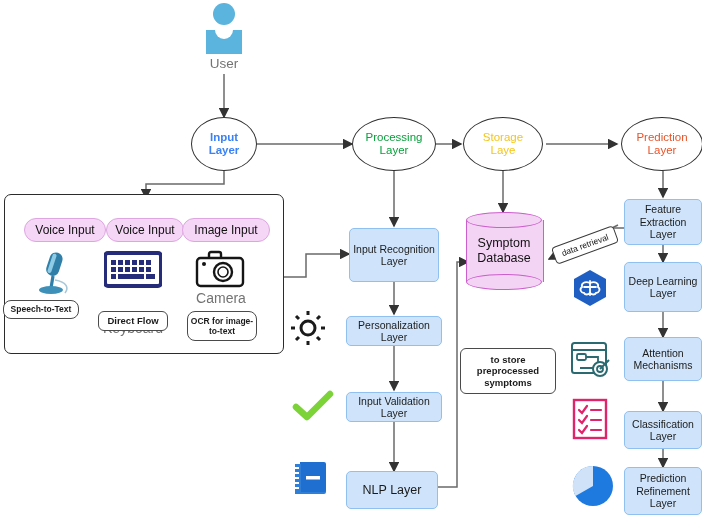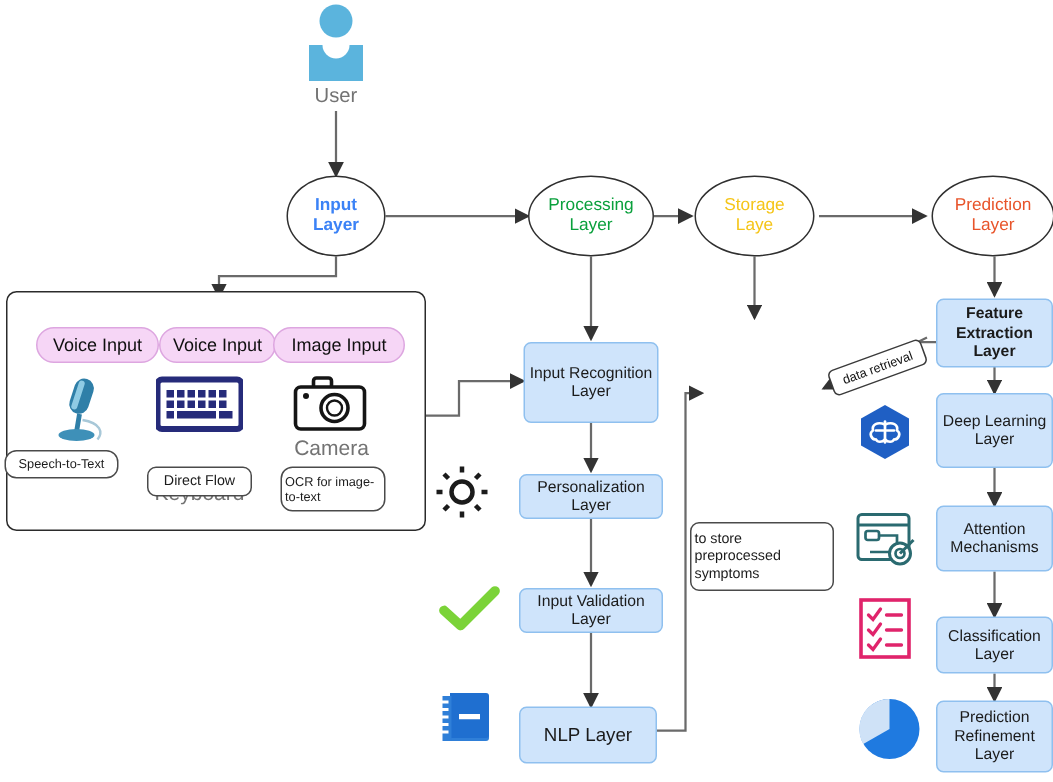--- a/index.html
+++ b/index.html
@@ -28,22 +28,22 @@
   .pbox{
     background:#cfe4fb;border:1.2px solid #8fc0ef;border-radius:5px;
     display:flex;align-items:center;justify-content:center;text-align:center;
     color:#1b1b1b;font-size:10.5px;line-height:1.18;padding:2px;
   }
   .pbox.big{font-size:12.5px;}
 
   
   .note{
     background:#ffffff;border:1.3px solid #4a4a4a;border-radius:6px;
-    display:flex;align-items:center;justify-content:center;
-    color:#1b1b1b;font-size:9.5px;line-height:1.2;padding:2px;
+    display:flex;align-items:center;justify-content:center;text-align:center;
+    color:#1b1b1b;font-size:9.5px;line-height:1.2;padding:2px;font-weight:bold;
   }
   .note.sm{font-size:8.5px;border-radius:8px;}
 
   
   .pill{
     background:#f6d6f6;border:1.3px solid #dda6e0;border-radius:40px;
     display:flex;align-items:center;justify-content:center;
     color:#101010;font-size:12px;
   }
 
@@ -266,26 +266,32 @@
           <rect x="4" y="12" width="5" height="2"></rect>
         <rect x="4" y="17" width="5" height="2"></rect>
           <rect x="4" y="22" width="5" height="2"></rect>
         <rect x="4" y="27" width="5" height="2"></rect>
       </g>
       <rect x="16" y="16" width="14" height="3.5" fill="#ffffff"></rect>
     </svg>
   </div>
   <div class="node pbox big" style="left:346px;top:471px;width:92px;height:38px;">NLP Layer</div>
 
+  <div class="cyl" style="left:466px;top:212px;width:76px;height:78px;">
+    <div class="body"></div>
+    <div class="bot"></div>
+    <div class="top"></div>
+    <div class="lbl">Symptom Database</div>
+  </div>
 
   <div class="node rotlabel" style="left:552px;top:236px;width:66px;height:18px;">data retrieval</div>
 
   <div class="node note" style="left:460px;top:348px;width:96px;height:46px;">to store preprocessed symptoms</div>
 
-  <div class="node pbox" style="left:624px;top:199px;width:78px;height:46px;font-weight:bold;">Feature Extraction Layer</div>
+  <div class="node pbox" style="left:624px;top:199px;width:78px;height:46px;">Feature Extraction Layer</div>
 
   <div class="icon" style="left:570px;top:268px;width:40px;height:40px;">
     <svg width="40" height="40" viewBox="0 0 40 40">
       <path d="M20,2 L36,11 V29 L20,38 L4,29 V11 Z" fill="#1f5fc4"></path>
       <g fill="none" stroke="#ffffff" stroke-width="1.8" stroke-linecap="round">
         <path d="M20,13 v14"></path>
         <path d="M20,15 C15,13 11,15 12,19 C9,21 11,25 14,25 C15,27 18,27 20,25"></path>
         <path d="M20,15 C25,13 29,15 28,19 C31,21 29,25 26,25 C25,27 22,27 20,25"></path>
         <path d="M14,19 h5 M26,19 h-5"></path>
       </g>

